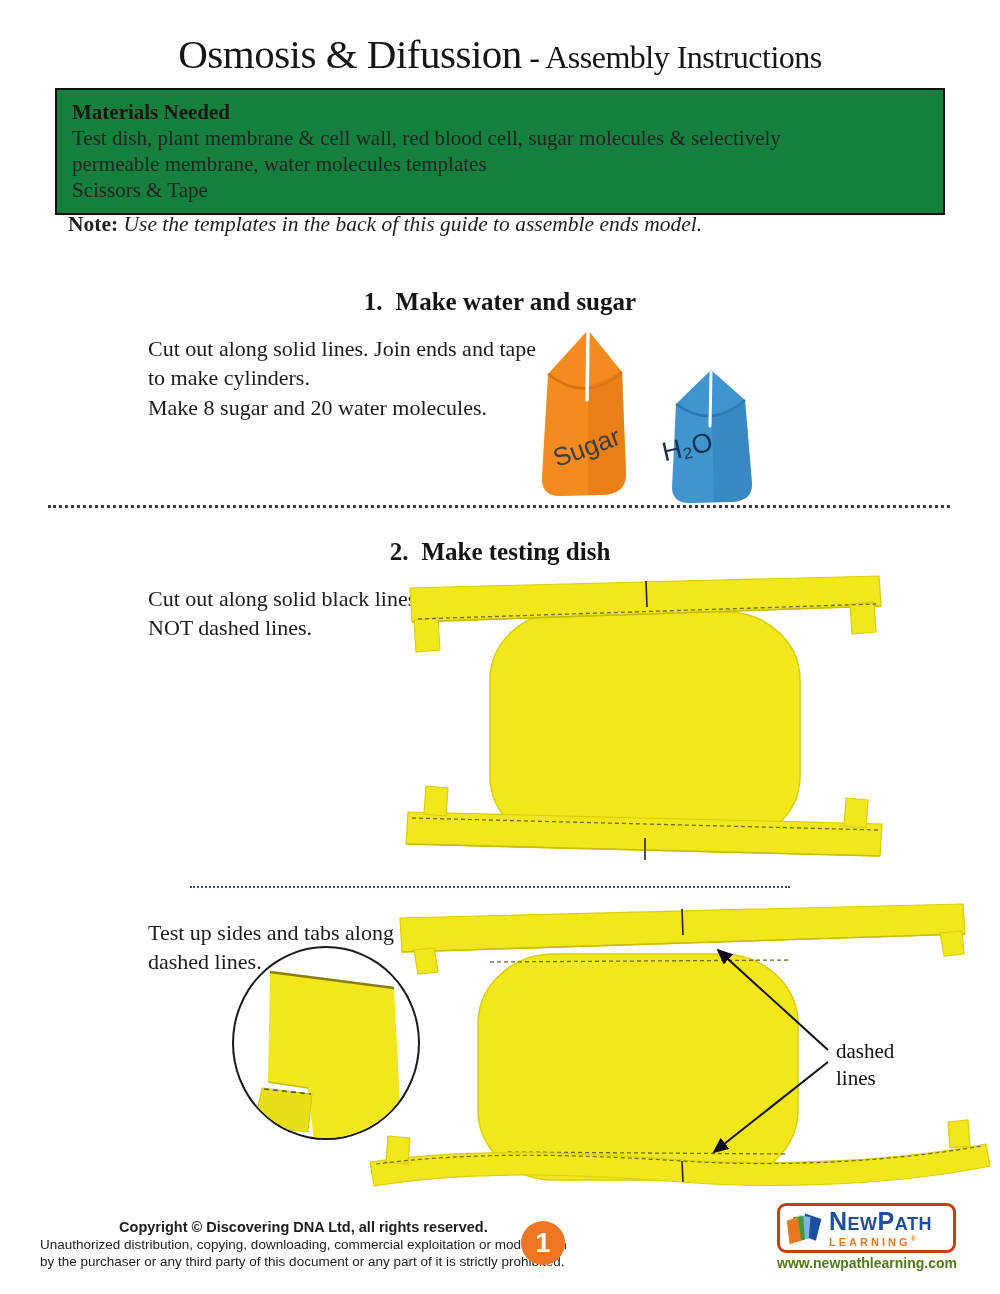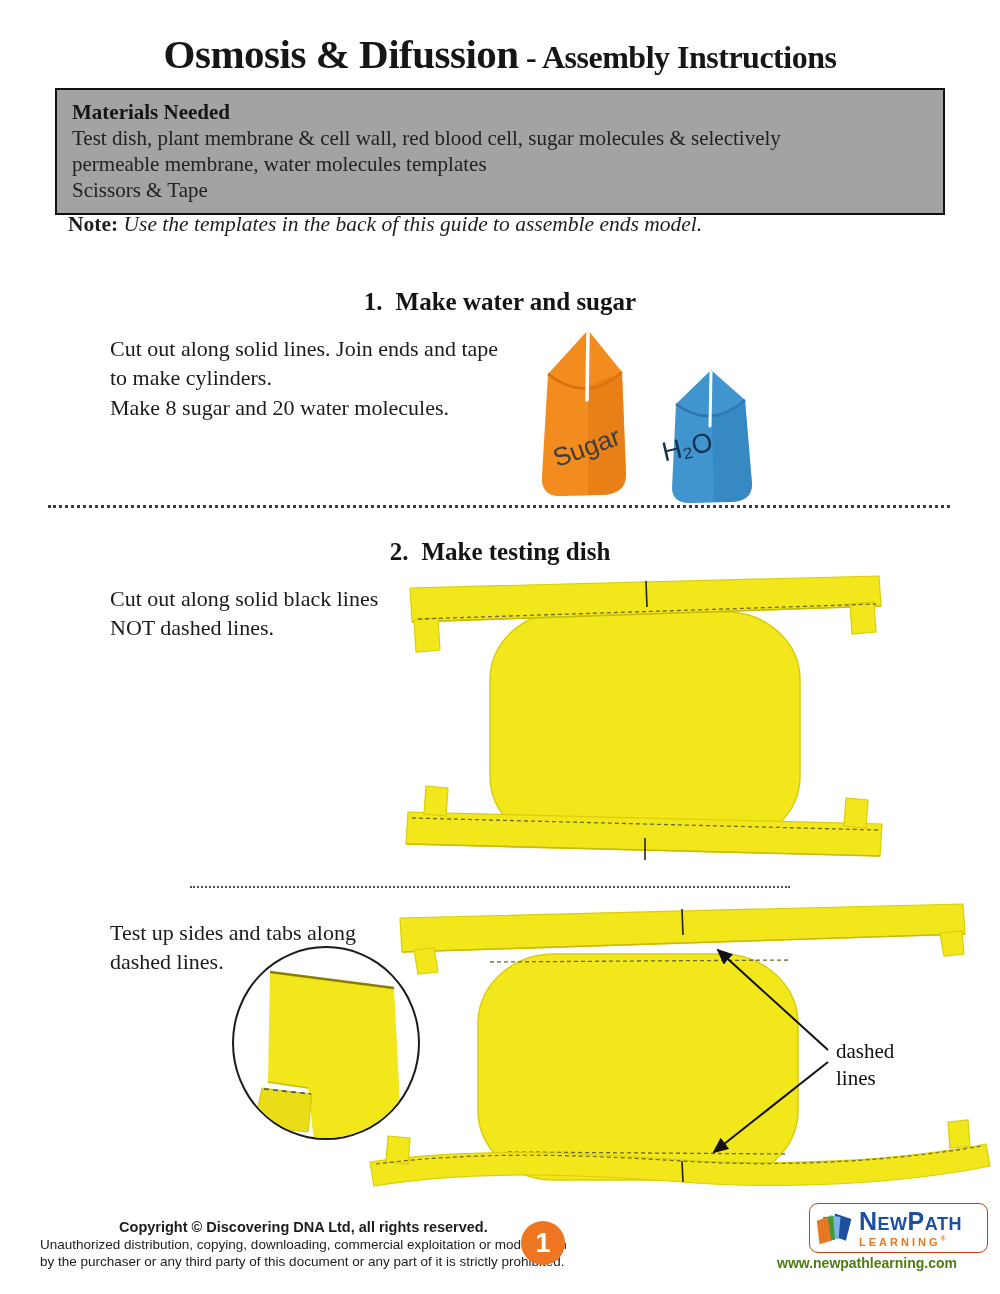--- a/index.html
+++ b/index.html
@@ -6,41 +6,41 @@
   html,body { background:#e9e9e9; }
   #page {
     position:relative; width:1000px; height:1294px; margin:0 auto;
     background:#ffffff; overflow:hidden;
     font-family:"Liberation Serif", serif; color:#1e1e1e;
   }
   .ml { white-space:pre-line; }
 
   
   #title { position:absolute; top:30px; left:0; width:1000px; text-align:center;
-           font-weight:bold; color:#161616; letter-spacing:-0.5px; }
+           font-weight:normal; color:#161616; letter-spacing:-0.5px; }
   #title .main { font-size:41px; }
   #title .sub  { font-size:32px; }
 
   
   #materials {
     position:absolute; top:88px; left:55px; width:890px;
-    background:#a3a3a3; border:2px solid #111; padding:9px 15px 10px 15px;
+    background:#15803d; border:2px solid #111; padding:9px 15px 10px 15px;
     font-size:21px; line-height:1.24; color:#222;
   }
   #materials .hd { font-weight:bold; color:#151515; }
 
   
   #note { position:absolute; top:212px; left:68px; font-size:21.5px; }
   #note .lbl { font-weight:bold; }
   #note .txt { font-style:italic; }
 
   .step-head { position:absolute; width:1000px; left:0; text-align:center;
                font-weight:bold; font-size:25px; color:#141414;font-family:Liberation Serif, serif; }
   .step-head .num { margin-right:13px; }
-  .para { position:absolute; font-size:22px; line-height:1.34; color:#1b1b1b; }
+  .para { position:absolute; font-size:22px; line-height:1.34; color:#1b1b1b;margin-left:38px; }
 
   .dotted-1 { position:absolute; top:505px; left:48px; width:902px; height:0;
               border-top:3px dotted #3c3c3c; }
   .dotted-2 { position:absolute; top:886px; left:190px; width:600px; height:0;
               border-top:2px dotted #44505c; }
 
   
   .cyl-label { position:absolute; font-family:"Liberation Sans", sans-serif; }
   #sugar-label { top:432px; left:552px; font-size:26px; color:#3d3d3d; transform:rotate(-20deg); }
   #water-label { top:432px; left:662px; font-size:27px; color:#16324f; transform:rotate(-13deg); }
@@ -61,22 +61,22 @@
   #copyright .r  { font-size:13.5px; line-height:1.26; }
 
   #page-badge {
     position:absolute; top:1221px; left:521px; width:44px; height:44px;
     background:#ee7623; border-radius:50%; color:#fff; text-align:center;
     font-family:"Liberation Sans", sans-serif; font-weight:bold; font-size:27px; line-height:44px;
   }
 
   #logo-box {
     position:absolute; top:1203px; left:777px; width:179px; height:50px;
-    border:1px solid #c2410c; border-radius:9px; background:#fff;
-    display:flex; align-items:center; padding:2px 5px; gap:4px;margin-left:32px;
+    border:3px solid #c2410c; border-radius:9px; background:#fff;
+    display:flex; align-items:center; padding:2px 5px; gap:4px;
   }
   #logo-text { display:flex; flex-direction:column; line-height:1; }
   #logo-top { font-family:"Liberation Sans", sans-serif; font-variant-caps:small-caps;
               font-weight:bold; font-size:25px; color:#1d4f9e; letter-spacing:0.5px; }
   #logo-bottom { font-family:"Liberation Sans", sans-serif; font-weight:bold; font-size:11px;
                  color:#e87722; letter-spacing:3px; margin-top:1px; }
   #logo-bottom sup { font-size:7px; letter-spacing:0; }
   #logo-url { position:absolute; top:1255px; left:777px; width:179px; text-align:center;
               font-family:"Liberation Sans", sans-serif; font-weight:bold; font-size:14px; color:#4d7c0f; }
 

